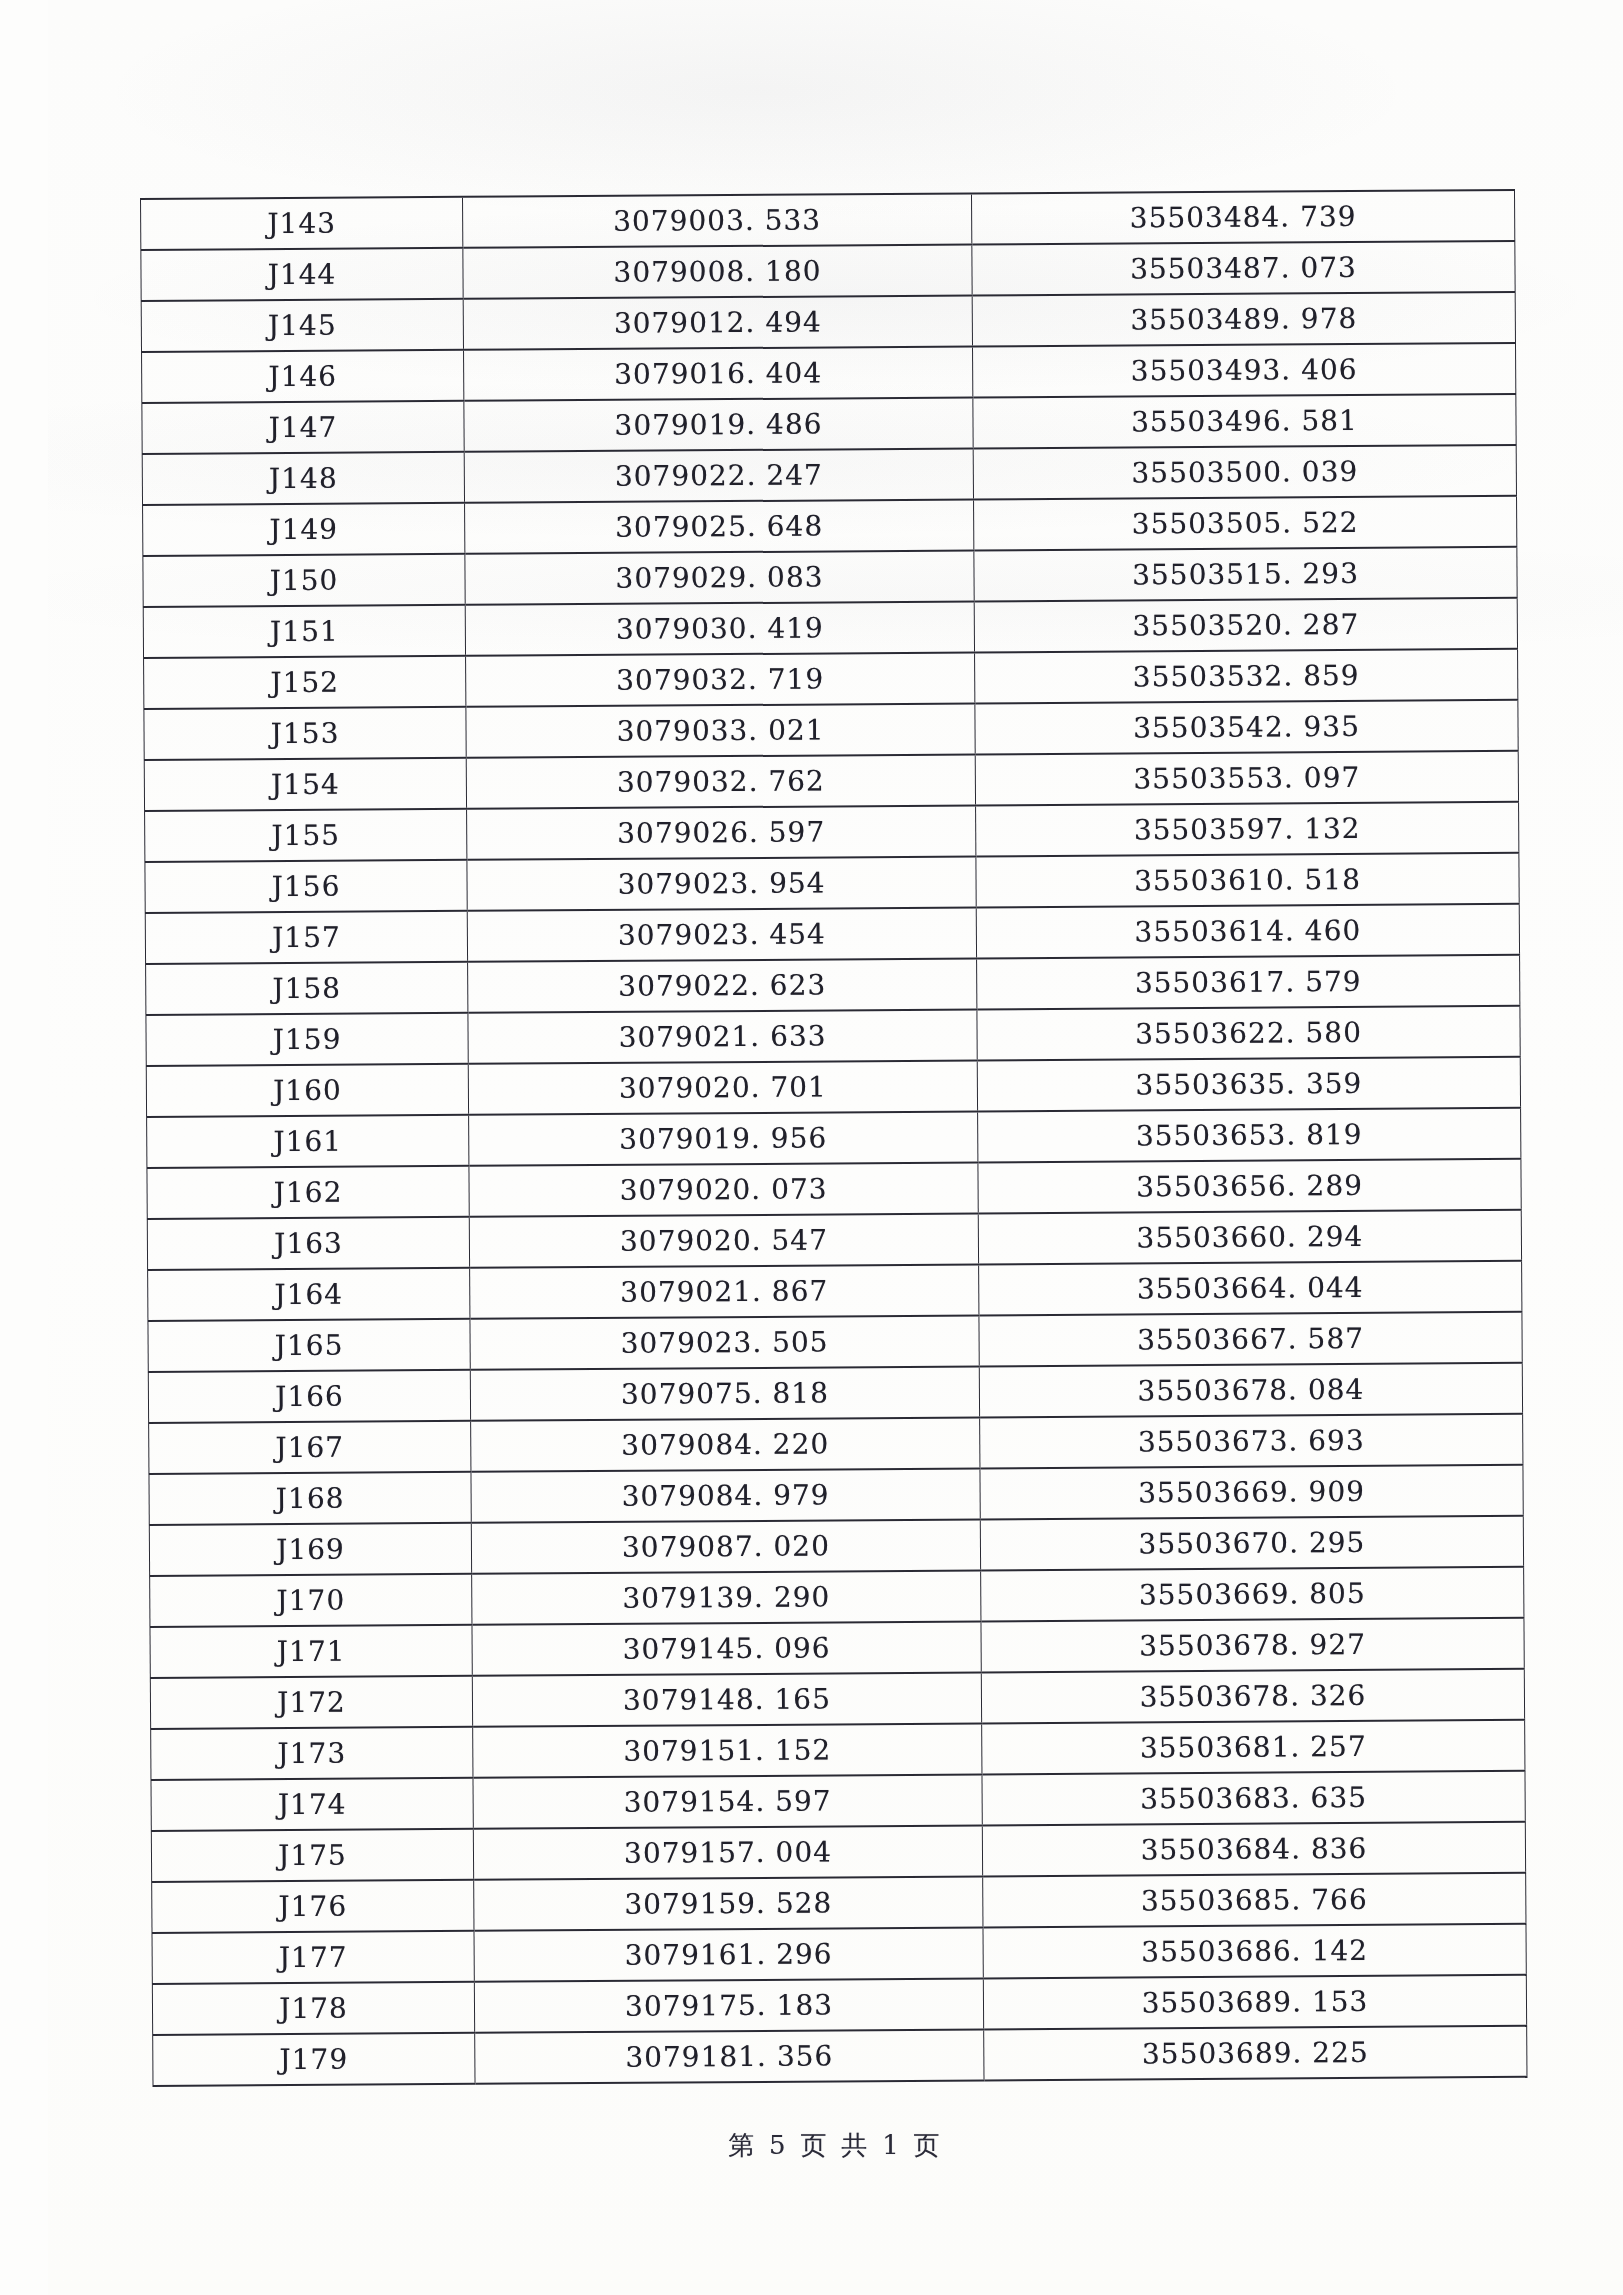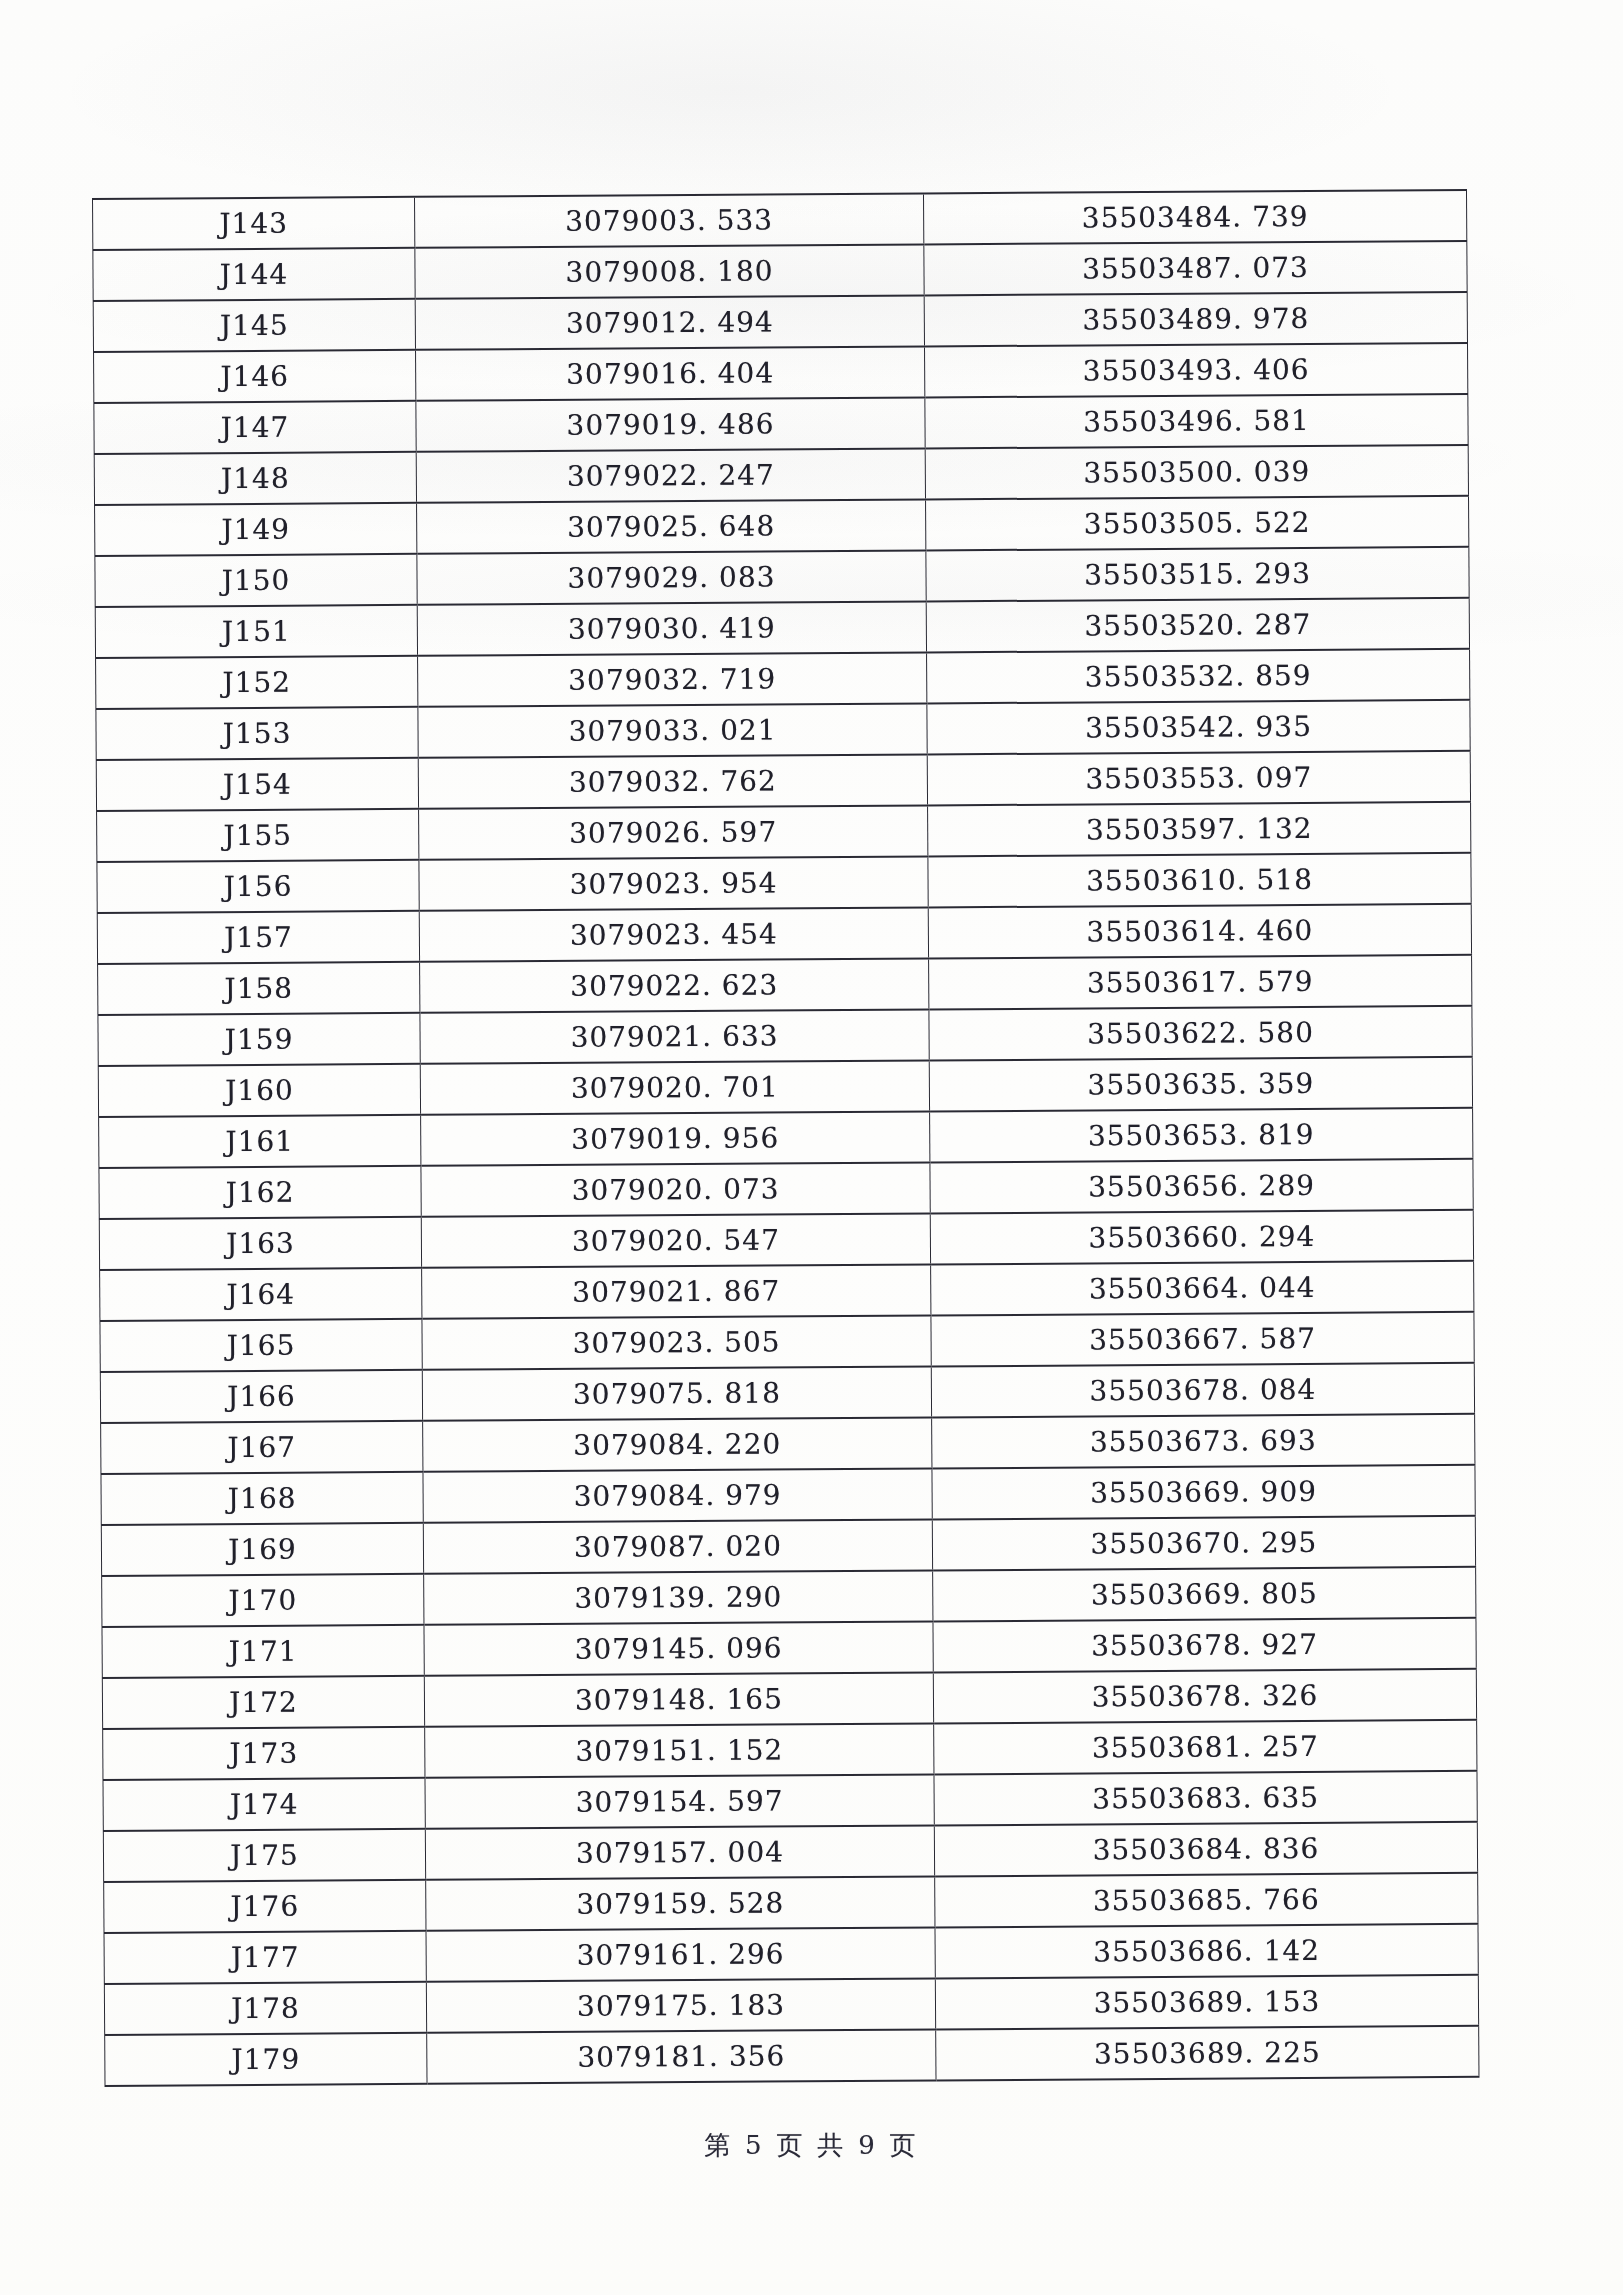--- a/index.html
+++ b/index.html
@@ -17,20 +17,21 @@
   
   .page {
     position: absolute;
     inset: 0;
     background:
       radial-gradient(ellipse 60% 8% at 45% 4%, rgba(110,112,125,0.06), transparent 70%),
       radial-gradient(ellipse 70% 6% at 50% 13%, rgba(110,112,125,0.05), transparent 70%),
       radial-gradient(ellipse 80% 5% at 40% 20%, rgba(110,112,125,0.04), transparent 70%),
       radial-gradient(ellipse 90% 4% at 55% 26%, rgba(110,112,125,0.03), transparent 70%),
       linear-gradient(180deg, #fcfcfb 0%, #fdfdfc 50%, #fcfcfa 100%);
+    margin-left: 48px;
   }
   .scan-tilt {
     position: absolute;
     left: 92px;
     top: 198px;
     width: 1373px;
     transform: rotate(-0.38deg);
     transform-origin: 0 0;
   }
   table.coord-table {
@@ -262,15 +263,15 @@
             <td>35503689. 153</td>
           </tr>
           <tr>
             <td>J179</td>
             <td>3079181. 356</td>
             <td>35503689. 225</td>
           </tr>
         </tbody>
     </table>
   </div>
-  <div class="footer">第 5 页 共 9 页</div>
+  <div class="footer">第 5 页 共 1 页</div>
 </div>
 
 
 </body></html>

